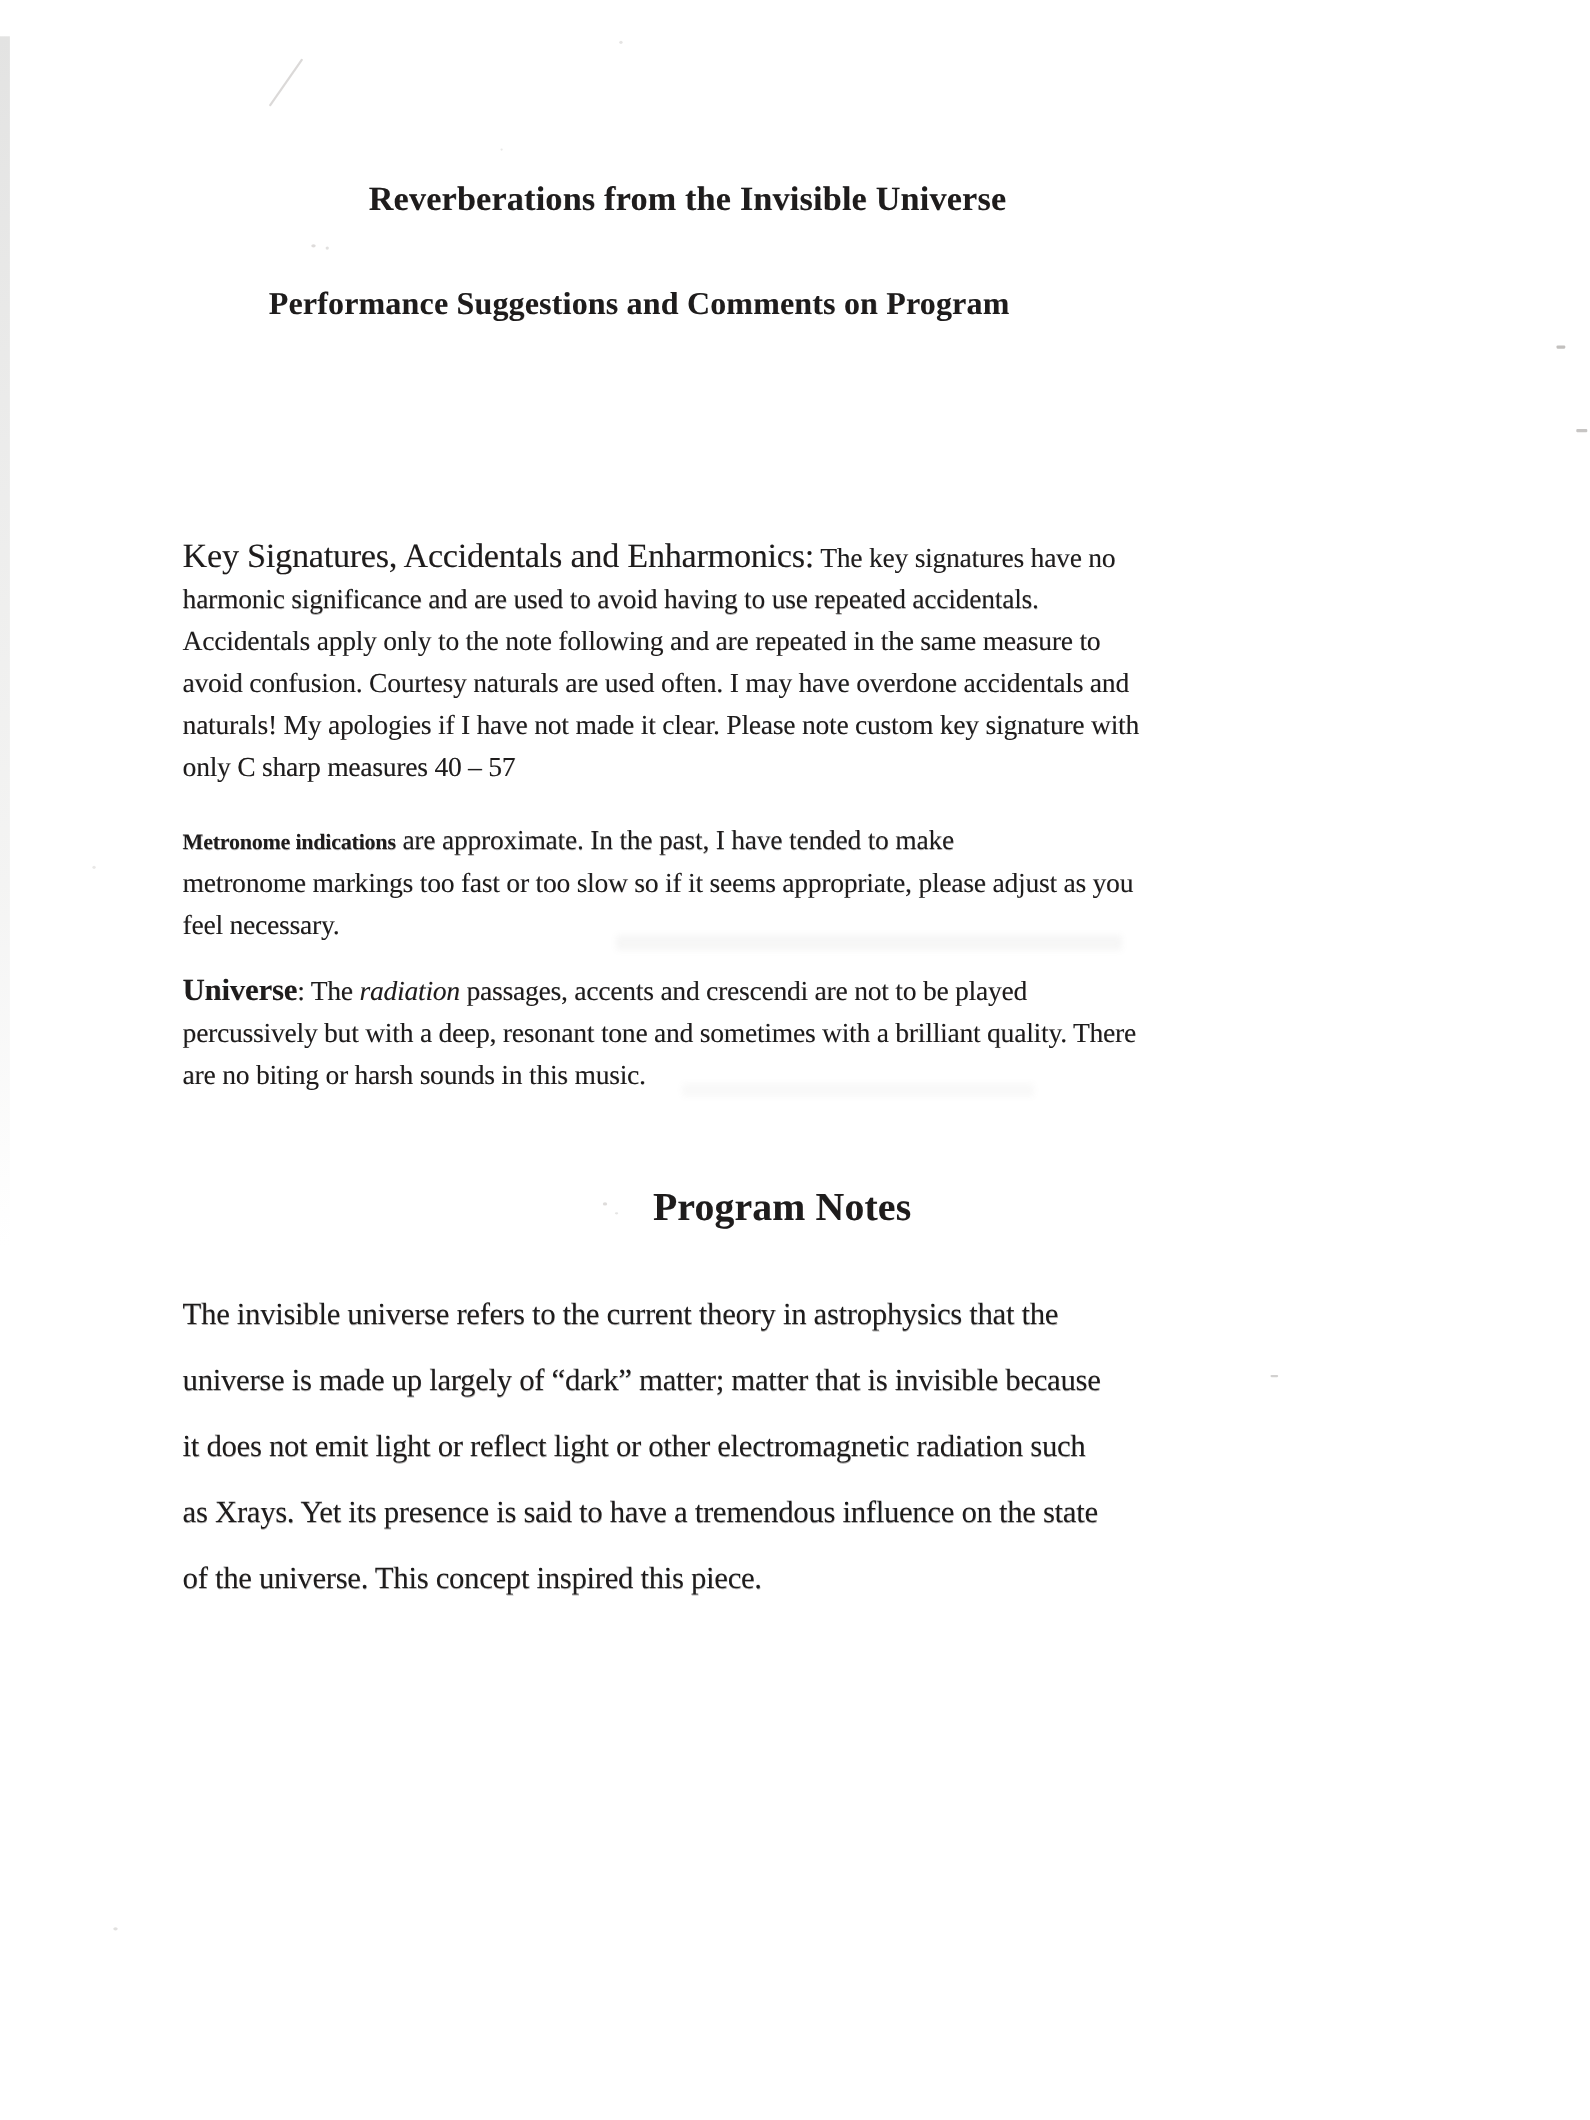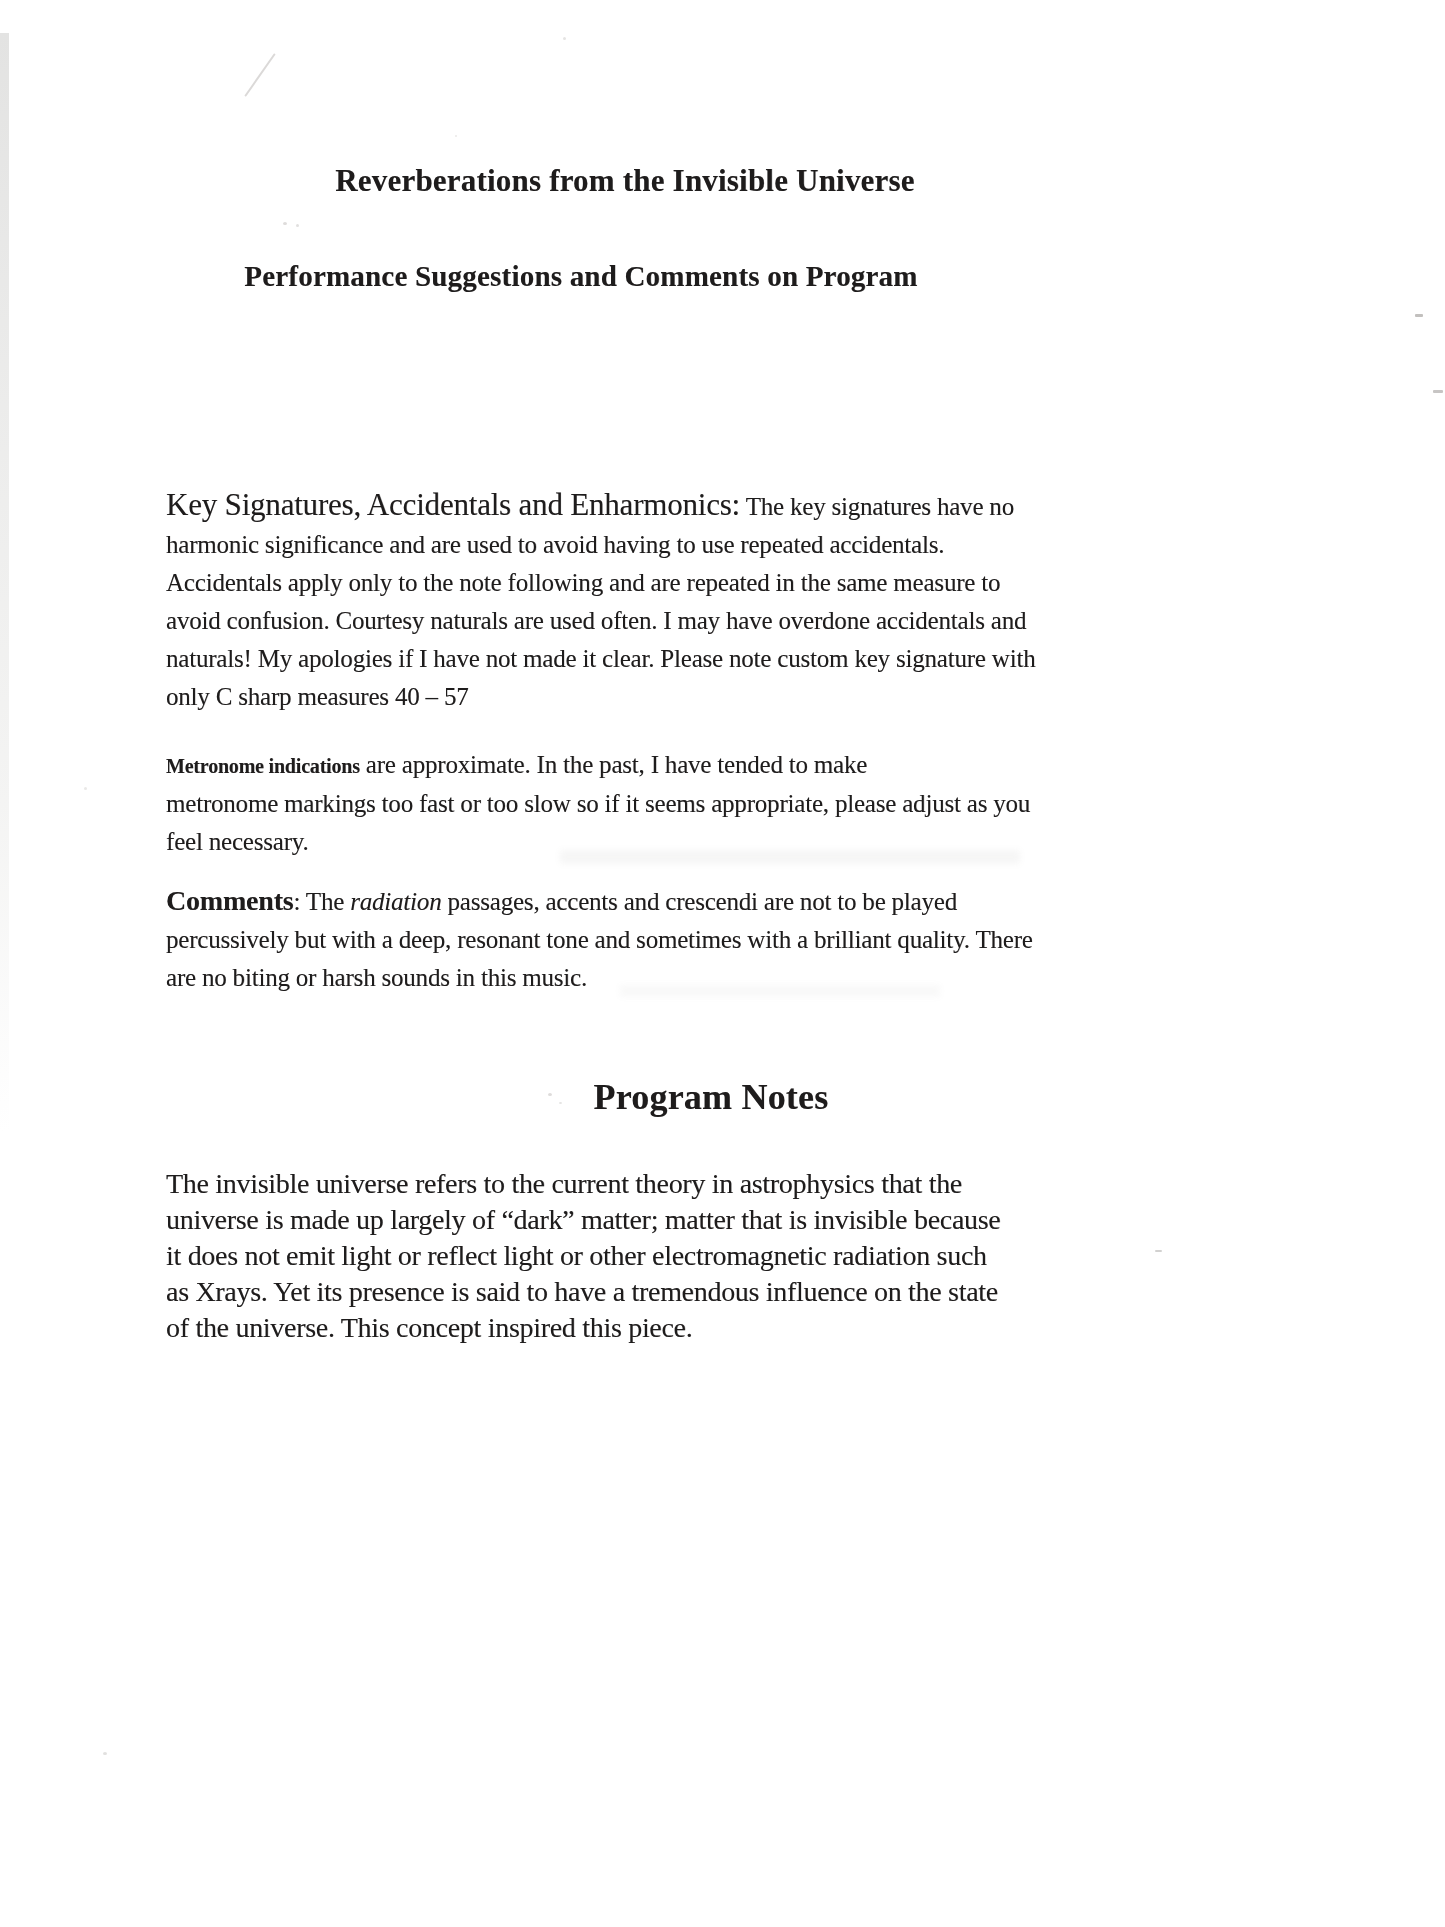--- a/index.html
+++ b/index.html
@@ -45,21 +45,21 @@
   .dyn-head    { font-size: 28px; font-weight: bold; }
   .pedal-head  { font-size: 26px; font-weight: bold; }
   .italic { font-style: italic; }
   .program-heading {
     top: 1076px; left: 0; width: 1422px;
     font-size: 36px; font-weight: bold; letter-spacing: 0.2px;
   }
   .p-program {
     top: 1166px;
     font-size: 28px;
-    line-height: 36px;
+    line-height: 60px;
     letter-spacing: -0.3px;
     width: 1060px;
   }
 
   
   .artifact { position: absolute; pointer-events: none; }
   .edge-strip {
     left: 0; top: 33px; width: 9px; height: 1100px;
     background: linear-gradient(to bottom, #dededd 0%, #e9e9e8 35%, #f2f2f1 70%, rgba(244,244,243,0) 100%);
     opacity: 0.85;
@@ -117,21 +117,21 @@
 harmonic significance and are used to avoid having to use repeated accidentals.
 Accidentals apply only to the note following and are repeated in the same measure to
 avoid confusion. Courtesy naturals are used often. I may have overdone accidentals and
 naturals!  My apologies if I have not made it clear. Please note custom key signature with
 only C sharp measures 40 – 57</span></p>
 
   <p class="para p-metro txt"><span class="runin-bold metro-head">Metronome indications</span><span class="pre"> are approximate. In the past, I have tended to make
 metronome markings too fast or too slow so if it seems appropriate, please adjust as you
 feel necessary.</span></p>
 
-  <p class="para p-dyn txt"><span class="runin-bold dyn-head">Comments</span><span class="pre">:  The </span><span class="italic">radiation</span><span class="pre"> passages, accents and crescendi are not to be played
+  <p class="para p-dyn txt"><span class="runin-bold dyn-head">Universe</span><span class="pre">:  The </span><span class="italic">radiation</span><span class="pre"> passages, accents and crescendi are not to be played
 percussively but with a deep, resonant tone and sometimes with a brilliant quality.  There
 are no biting or harsh sounds in this music.</span></p>
 
   <div class="center-block program-heading txt">Program Notes</div>
   <p class="para p-program pre txt">The invisible universe refers to the current theory in astrophysics that the
 universe is made up largely of “dark” matter; matter that is invisible because
 it does not emit light or reflect light or other electromagnetic radiation such
 as Xrays. Yet its presence is said to have a tremendous influence on the state
 of the universe. This concept inspired this piece.</p>
 

